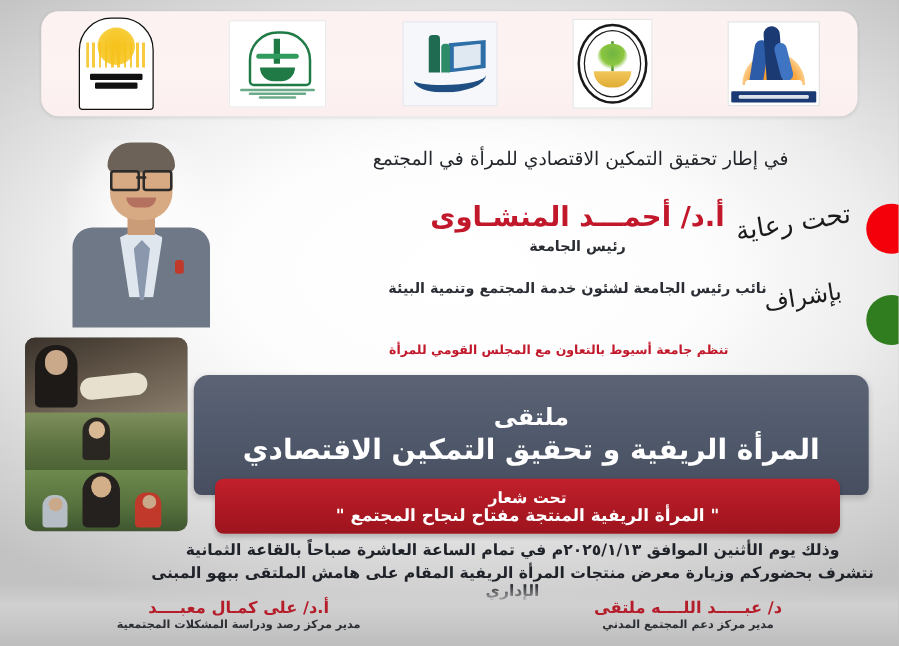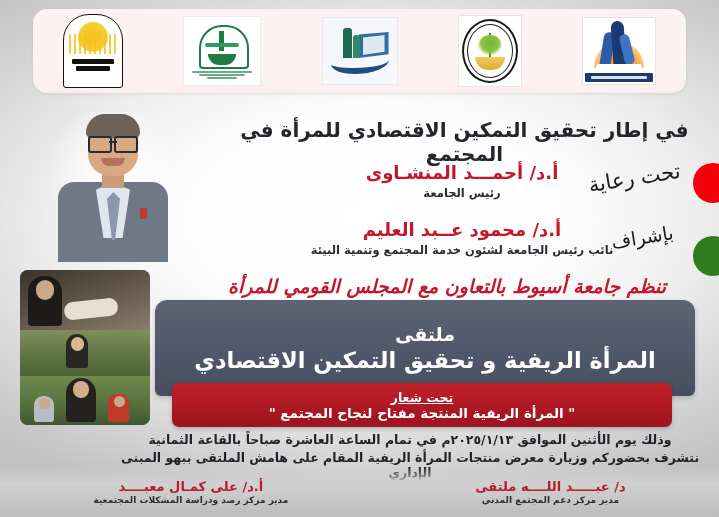--- a/index.html
+++ b/index.html
@@ -138,37 +138,37 @@
   .c-c .k1{position:absolute;left:14px;top:20px;width:20px;height:26px;background:#b7bdc4;border-radius:9px 9px 3px 3px;}
   .c-c .k1h{position:absolute;left:19px;top:22px;width:11px;height:11px;background:#c9a98a;border-radius:6px;}
   .c-c .k2{position:absolute;left:88px;top:18px;width:21px;height:28px;background:#c0392b;border-radius:9px 9px 3px 3px;}
   .c-c .k2h{position:absolute;left:94px;top:20px;width:11px;height:11px;background:#caa98a;border-radius:6px;}
 
   
   .txt-block{position:absolute;right:24px;text-align:center;direction:rtl;}
 
   .line-intro{
     top:118px;right:0;left:210px;width:auto;
-    font-size:20px;font-weight:bold;color:#23262b;letter-spacing:-.2px;
+    font-size:15px;font-weight:normal;color:#23262b;letter-spacing:-.2px;
   }
   .name-big{
-    font-size:18px;font-weight:bold;color:#c2182b;letter-spacing:.5px;line-height:1.1;
+    font-size:22px;font-weight:bold;color:#c2182b;letter-spacing:.5px;line-height:1.1;
   }
   .role-sm{
     font-size:11.5px;font-weight:bold;color:#2a2d33;letter-spacing:-.1px;
   }
   .calig{
     position:absolute;font-family:"DejaVu Serif","Liberation Serif",serif;
     color:#1a1a1a;font-size:21px;transform:rotate(-9deg);white-space:nowrap;
   }
   .calig1{right:38px;top:166px;}
   .calig2{right:46px;top:226px;font-size:19px;}
 
   .line-org{
-    font-size:19px;font-weight:bold;color:#c2182b;letter-spacing:-.2px;font-style:italic;
+    font-size:10px;font-weight:bold;color:#c2182b;letter-spacing:-.2px;
   }
 
   
   .banner{
     position:absolute;left:155px;top:300px;width:540px;height:96px;
     background:linear-gradient(180deg,#5b6375 0%,#515a6c 48%,#464e5f 100%);
     border-radius:12px 12px 6px 6px;
     display:flex;flex-direction:column;align-items:center;justify-content:center;gap:2px;
     box-shadow:0 2px 5px rgba(0,0,0,.18);
   }
@@ -176,21 +176,21 @@
   .banner .t2{font-size:22.5px;font-weight:bold;color:#ffffff;letter-spacing:-.3px;}
 
   
   .redbar{
     position:absolute;left:172px;top:383px;width:500px;height:44px;
     background:linear-gradient(180deg,#c2202c 0%,#ab1822 60%,#9d141e 100%);
     border-radius:7px;
     display:flex;flex-direction:column;align-items:center;justify-content:center;
     box-shadow:0 2px 4px rgba(0,0,0,.2);
   }
-  .redbar .r1{font-size:12.5px;font-weight:bold;color:#ffffff;text-decoration:underline;}
+  .redbar .r1{font-size:12.5px;font-weight:bold;color:#ffffff;}
   .redbar .r2{font-size:13.5px;font-weight:bold;color:#ffffff;letter-spacing:-.2px;}
 
   .detail{
     position:absolute;left:120px;width:580px;text-align:center;direction:rtl;
     font-size:12.5px;font-weight:bold;color:#1f2228;letter-spacing:-.3px;
   }
   .detail.d1{top:432px;}
   .detail.d2{top:450px;}
 
   
@@ -310,21 +310,20 @@
 
   <div class="calig calig1">تحت رعاية</div>
   <div class="calig calig2">بإشراف</div>
 
   <div class="txt-block" style="top:163px;right:0;left:205px;">
     <div class="name-big">أ.د/ أحمـــد المنشـاوى</div>
     <div class="role-sm" style="margin-top:3px;">رئيس الجامعة</div>
   </div>
 
   <div class="txt-block" style="top:220px;right:0;left:205px;">
-    <div class="name-big">أ.د/ محمود عــبد العليم</div>
     <div class="role-sm" style="margin-top:3px;">نائب رئيس الجامعة لشئون خدمة المجتمع وتنمية البيئة</div>
   </div>
 
   <div class="txt-block line-org" style="top:275px;right:0;left:175px;">تنظم جامعة أسيوط بالتعاون مع المجلس القومي للمرأة</div>
 
   <div class="banner">
     <div class="t1">ملتقى</div>
     <div class="t2">المرأة الريفية و تحقيق التمكين الاقتصادي</div>
   </div>
 

